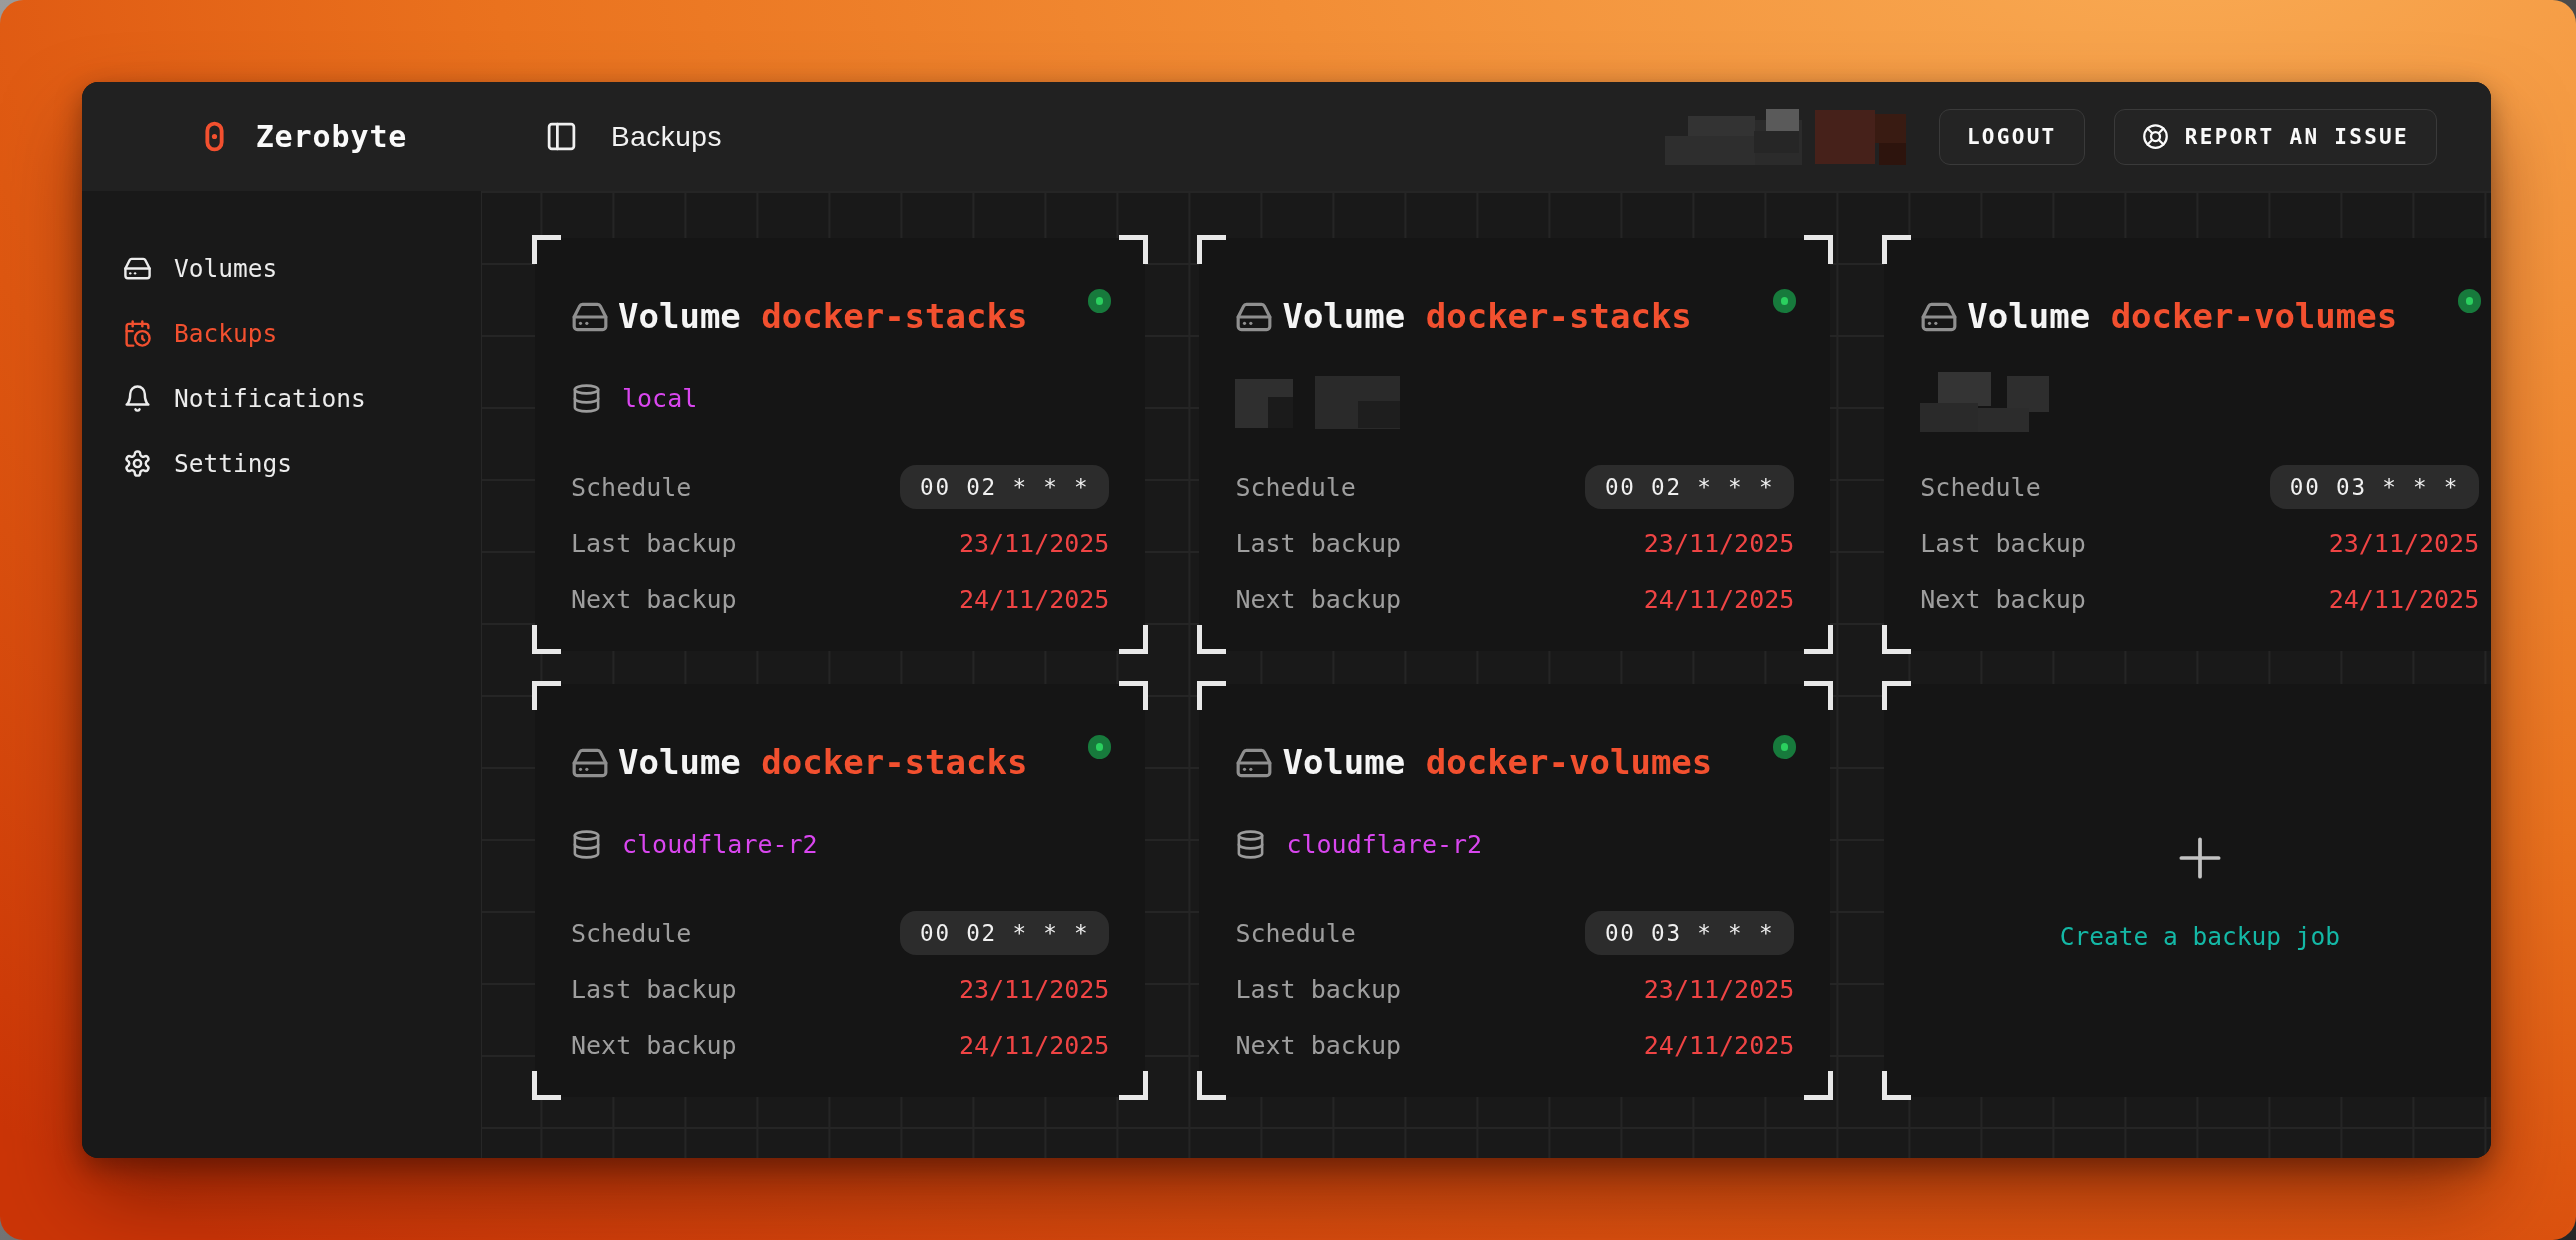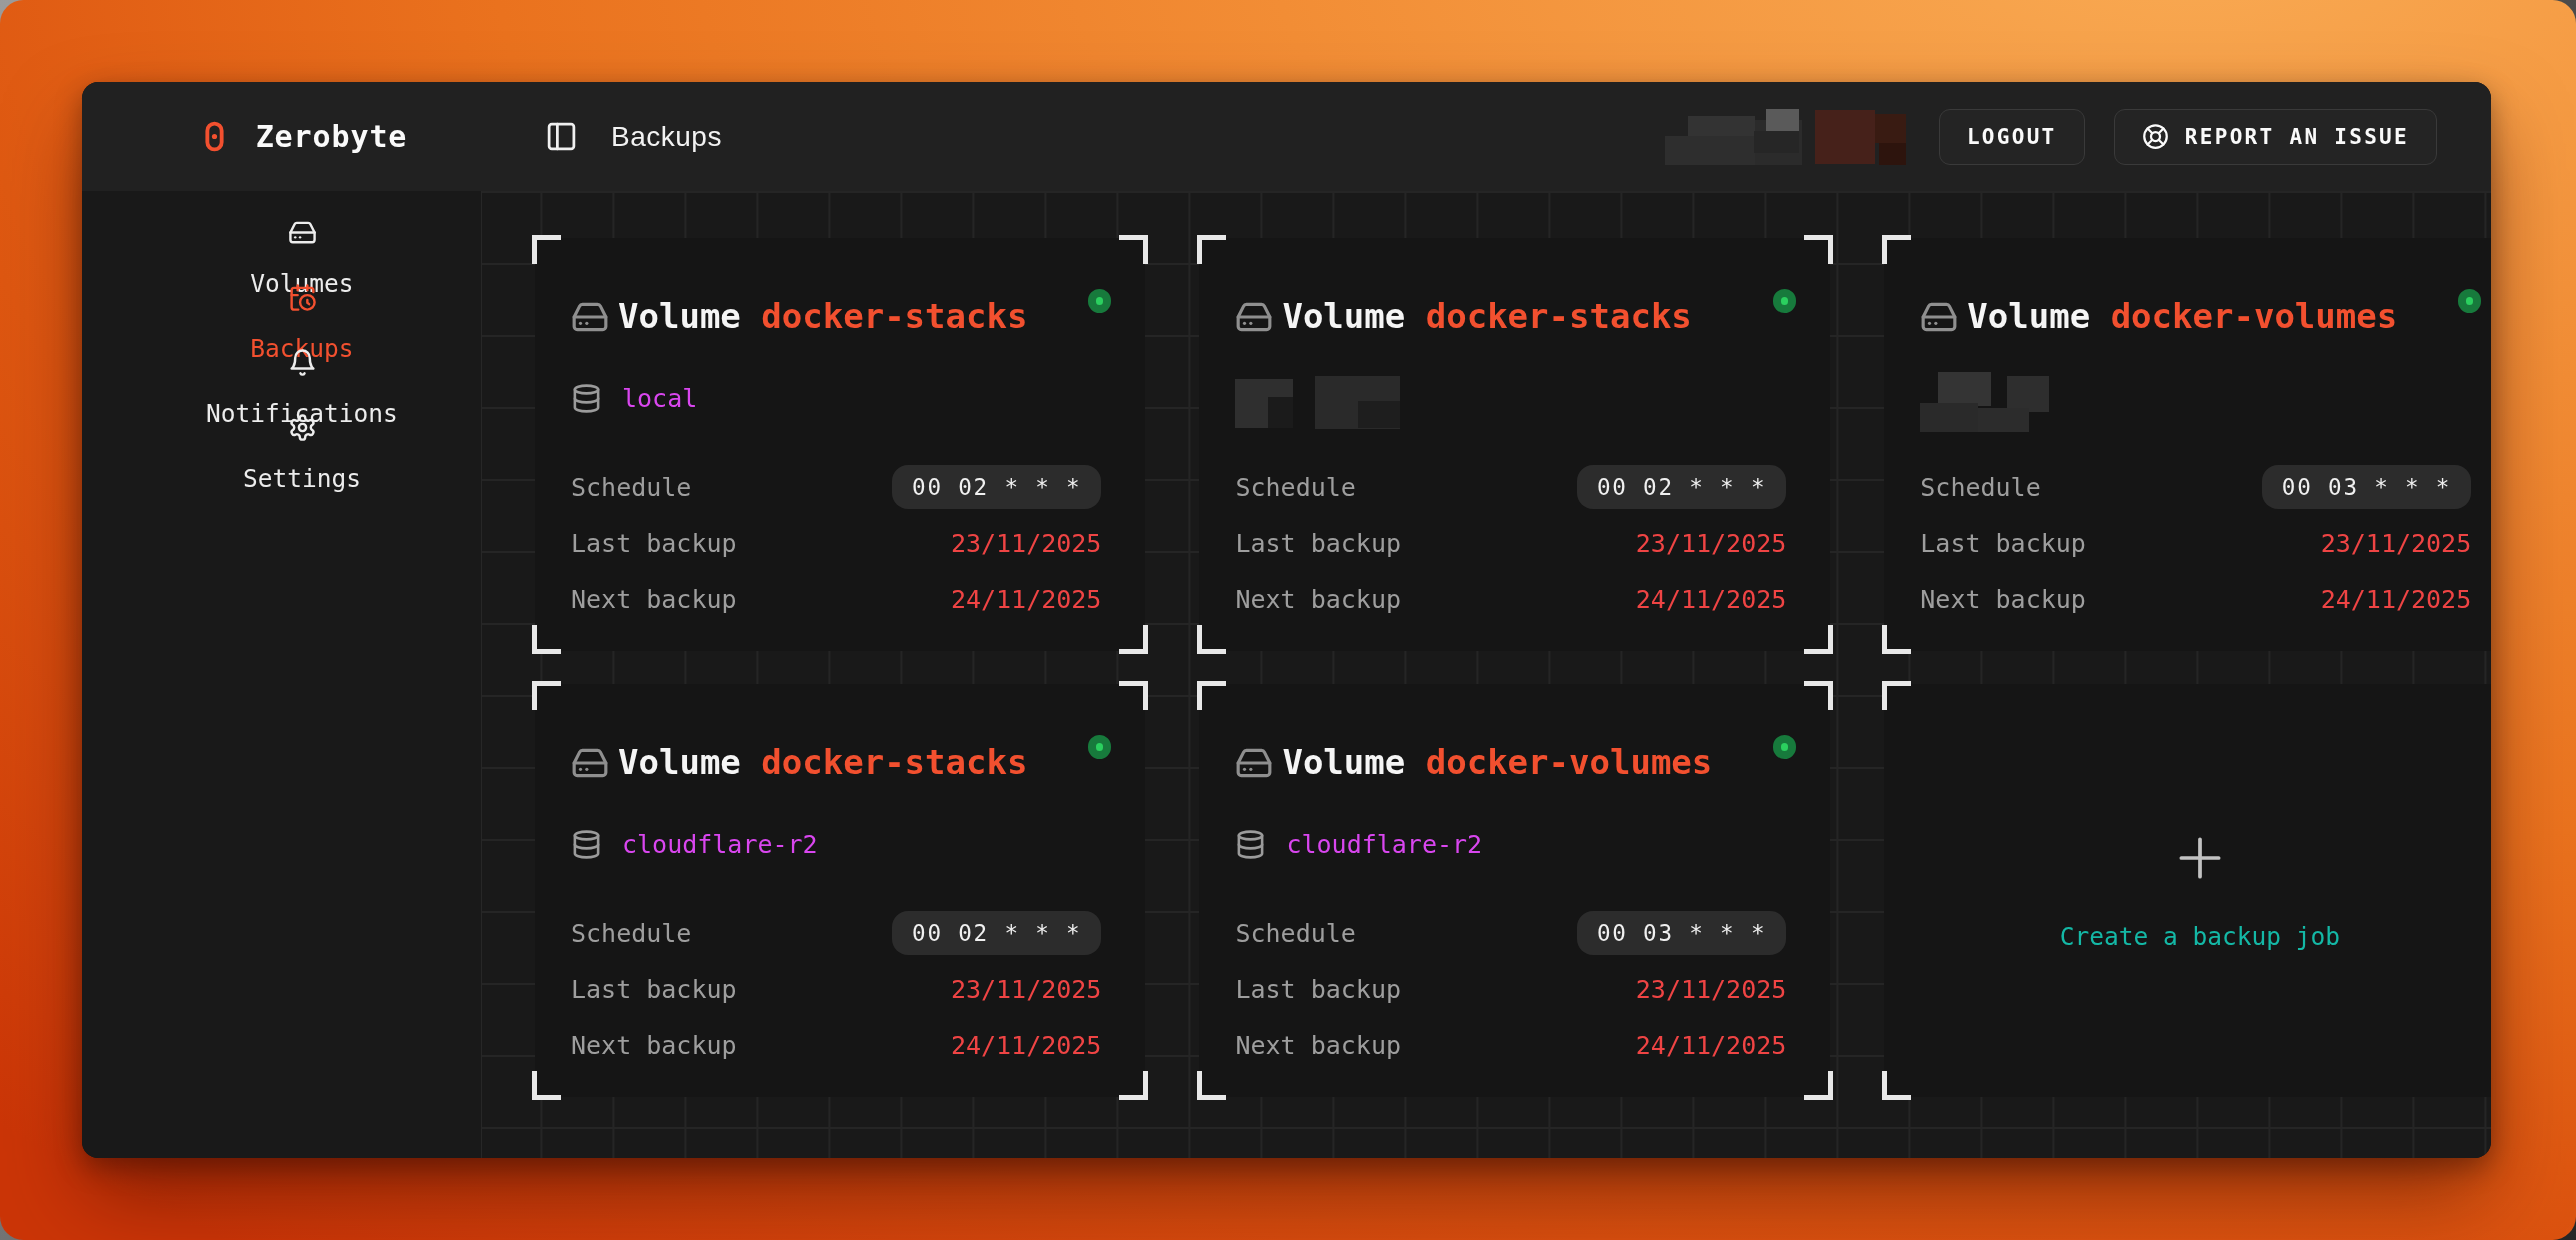--- a/index.html
+++ b/index.html
@@ -56,22 +56,22 @@
   }
   .btn .ico{width:27px;height:27px;flex:none;color:#fafafa;}
 
   
   .content{display:flex;height:967px;}
   .sidebar{
     width:400px;flex:none;background:var(--win-bg);
     border-right:1.8px solid #272727;padding-top:27px;
   }
   .side-item{
-    display:flex;align-items:center;gap:22px;height:65px;padding-left:41px;
-    color:#ececec;font-size:24.5px;cursor:pointer;flex-direction:column;
+    display:flex;align-items:flex-end;gap:22px;height:65px;padding-left:41px;
+    color:#ececec;font-size:24.5px;cursor:pointer;
   }
   .side-item .ico{width:29px;height:29px;flex:none;}
   .side-item.active{color:var(--accent);}
 
   .main{
     flex:1;position:relative;background-color:var(--win-bg);
     background-image:
       linear-gradient(to right, var(--grid-line) 1.8px, transparent 1.8px),
       linear-gradient(to bottom, var(--grid-line) 1.8px, transparent 1.8px);
     background-size:72px 72px;
@@ -92,21 +92,21 @@
   .card-title{font-size:34px;font-weight:bold;color:var(--txt);white-space:nowrap;}
   .card-title .accent{color:var(--accent);}
   .status-dot{
     position:absolute;top:51px;right:34px;width:23.5px;height:23.5px;border-radius:50%;
     background:#2bd05f;border:8.2px solid #177a3c;
   }
   .repo-row{display:flex;align-items:center;gap:20px;margin-top:47px;color:#d946ef;font-size:25px;}
   .repo-row .ico{width:31px;height:31px;color:#9b9b9b;flex:none;}
   .redact-repo{width:172px;height:60px;margin-top:36px;}
 
-  .details{position:absolute;left:36px;right:44px;bottom:27px;display:flex;flex-direction:column;gap:7.2px;}
+  .details{position:absolute;left:36px;right:36px;bottom:27px;display:flex;flex-direction:column;gap:7.2px;}
   .drow{display:flex;justify-content:space-between;align-items:center;height:49px;}
   .dlabel{color:var(--txt-dim);font-size:25px;}
   .dvalue{color:#ef4444;font-size:25px;font-weight:normal;}
   .badge{
     background:var(--badge-bg);border-radius:16px;padding:9px 20px;
     color:#f0f0f0;font-size:22.6px;letter-spacing:1.8px;white-space:nowrap;
   }
 
   .create-card{
     position:relative;background:var(--card-bg);

